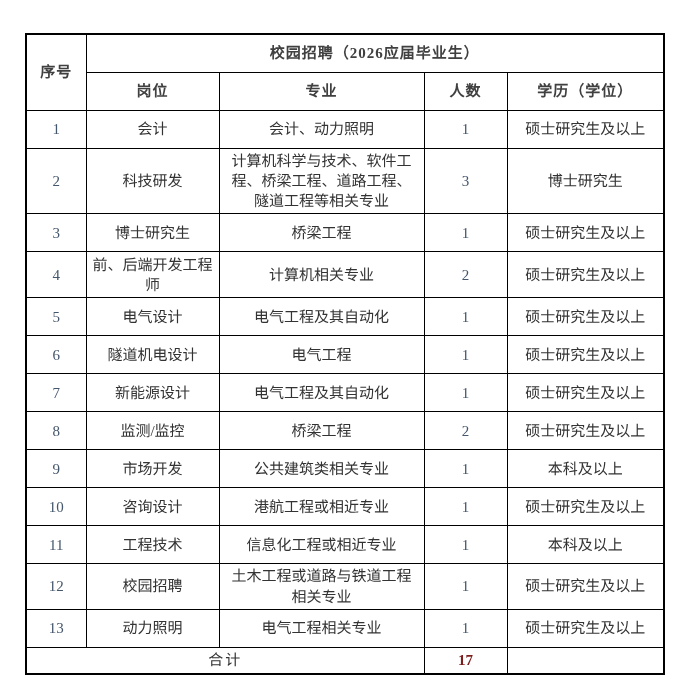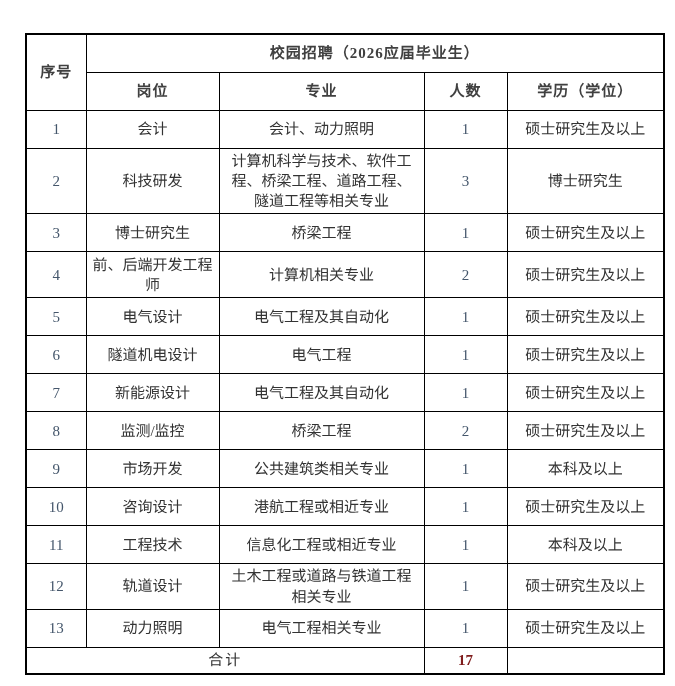--- a/index.html
+++ b/index.html
@@ -163,21 +163,21 @@
       </tr>
       <tr class="h38">
         <td class="num">11</td>
         <td>工程技术</td>
         <td>信息化工程或相近专业</td>
         <td class="num">1</td>
         <td>本科及以上</td>
       </tr>
       <tr class="h45">
         <td class="num">12</td>
-        <td>轨道设计</td>
+        <td>校园招聘</td>
         <td>土木工程或道路与铁道工程相关专业</td>
         <td class="num">1</td>
         <td>硕士研究生及以上</td>
       </tr>
       <tr class="h38">
         <td class="num">13</td>
         <td>动力照明</td>
         <td>电气工程相关专业</td>
         <td class="num">1</td>
         <td>硕士研究生及以上</td>

